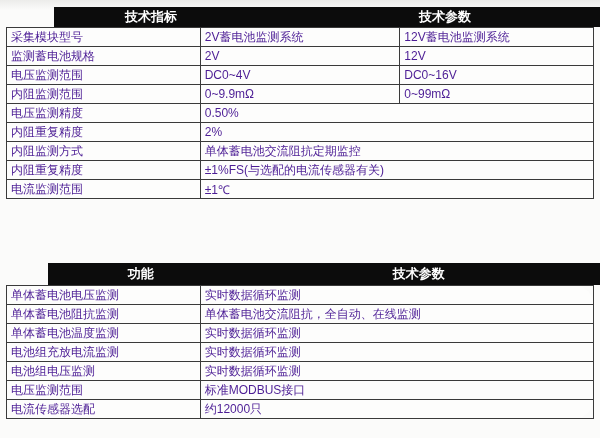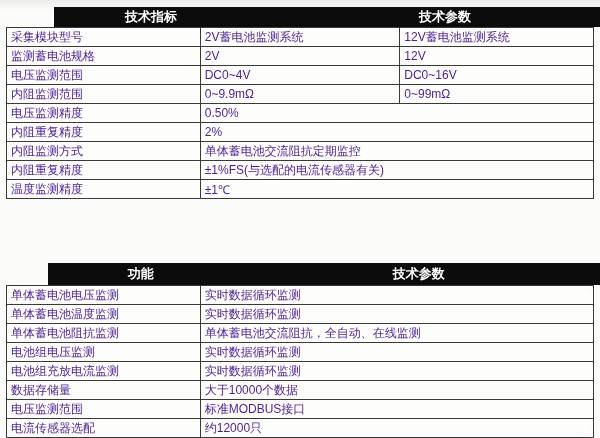--- a/index.html
+++ b/index.html
@@ -102,21 +102,21 @@
       </tr>
       <tr>
         <td class="label">内阻监测方式</td>
         <td class="value" colspan="2">单体蓄电池交流阻抗定期监控</td>
       </tr>
       <tr>
         <td class="label">内阻重复精度</td>
         <td class="value" colspan="2">±1%FS(与选配的电流传感器有关)</td>
       </tr>
       <tr>
-        <td class="label">温度监测精度</td>
+        <td class="label">电流监测范围</td>
         <td class="value" colspan="2">±1℃</td>
       </tr>
     </tbody>
   </table>
 
   <div class="band band2">
     <div class="cell c1">功能</div>
     <div class="cell c2">技术参数</div>
   </div>
 
@@ -124,38 +124,34 @@
     <colgroup>
         <col style="width:33%">
         <col style="width:67%">
       </colgroup>
     <tbody>
       <tr>
         <td class="label">单体蓄电池电压监测</td>
         <td class="value">实时数据循环监测</td>
       </tr>
       <tr>
-        <td class="label">单体蓄电池温度监测</td>
-        <td class="value">实时数据循环监测</td>
-      </tr>
-      <tr>
         <td class="label">单体蓄电池阻抗监测</td>
         <td class="value">单体蓄电池交流阻抗，全自动、在线监测</td>
       </tr>
       <tr>
-        <td class="label">电池组电压监测</td>
+        <td class="label">单体蓄电池温度监测</td>
         <td class="value">实时数据循环监测</td>
       </tr>
       <tr>
         <td class="label">电池组充放电流监测</td>
         <td class="value">实时数据循环监测</td>
       </tr>
       <tr>
-        <td class="label">数据存储量</td>
-        <td class="value">大于10000个数据</td>
+        <td class="label">电池组电压监测</td>
+        <td class="value">实时数据循环监测</td>
       </tr>
       <tr>
         <td class="label">电压监测范围</td>
         <td class="value">标准MODBUS接口</td>
       </tr>
       <tr>
         <td class="label">电流传感器选配</td>
         <td class="value">约12000只</td>
       </tr>
     </tbody>

